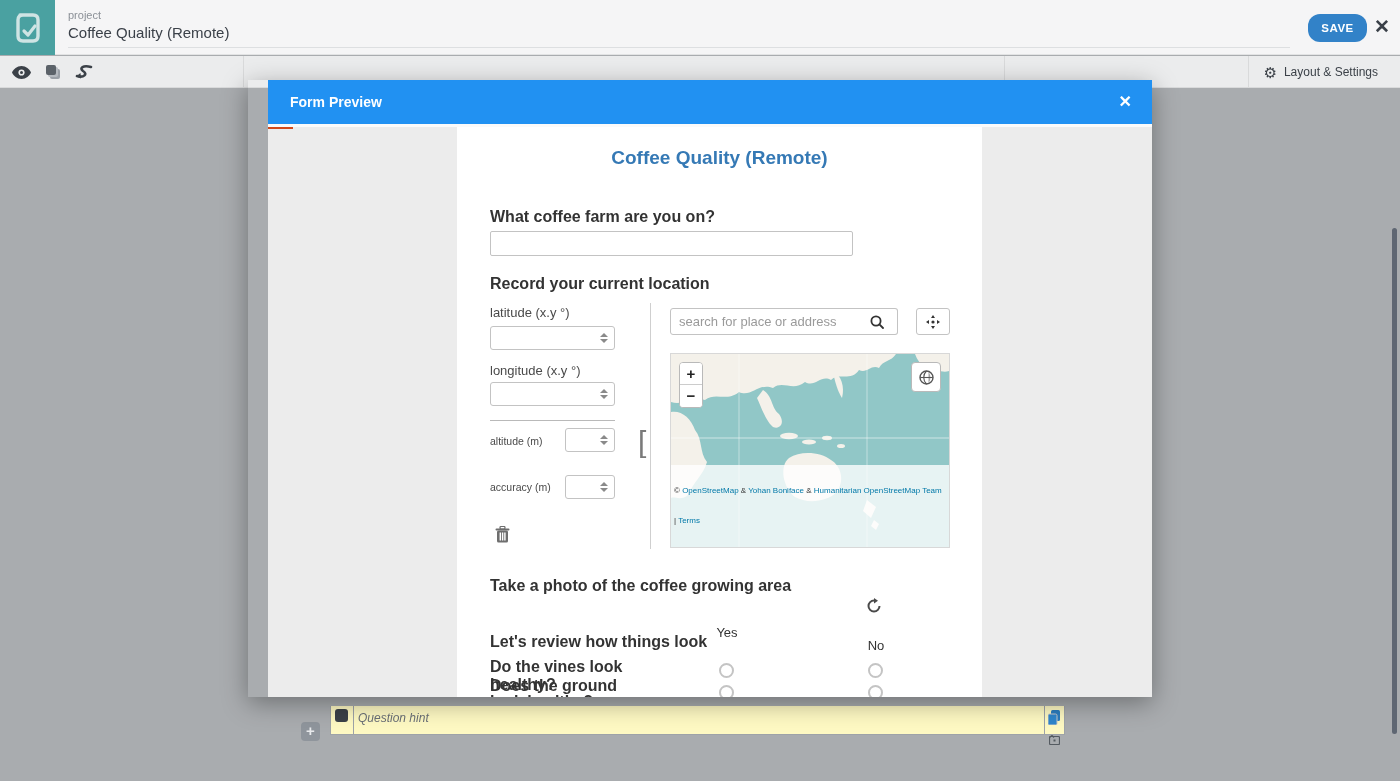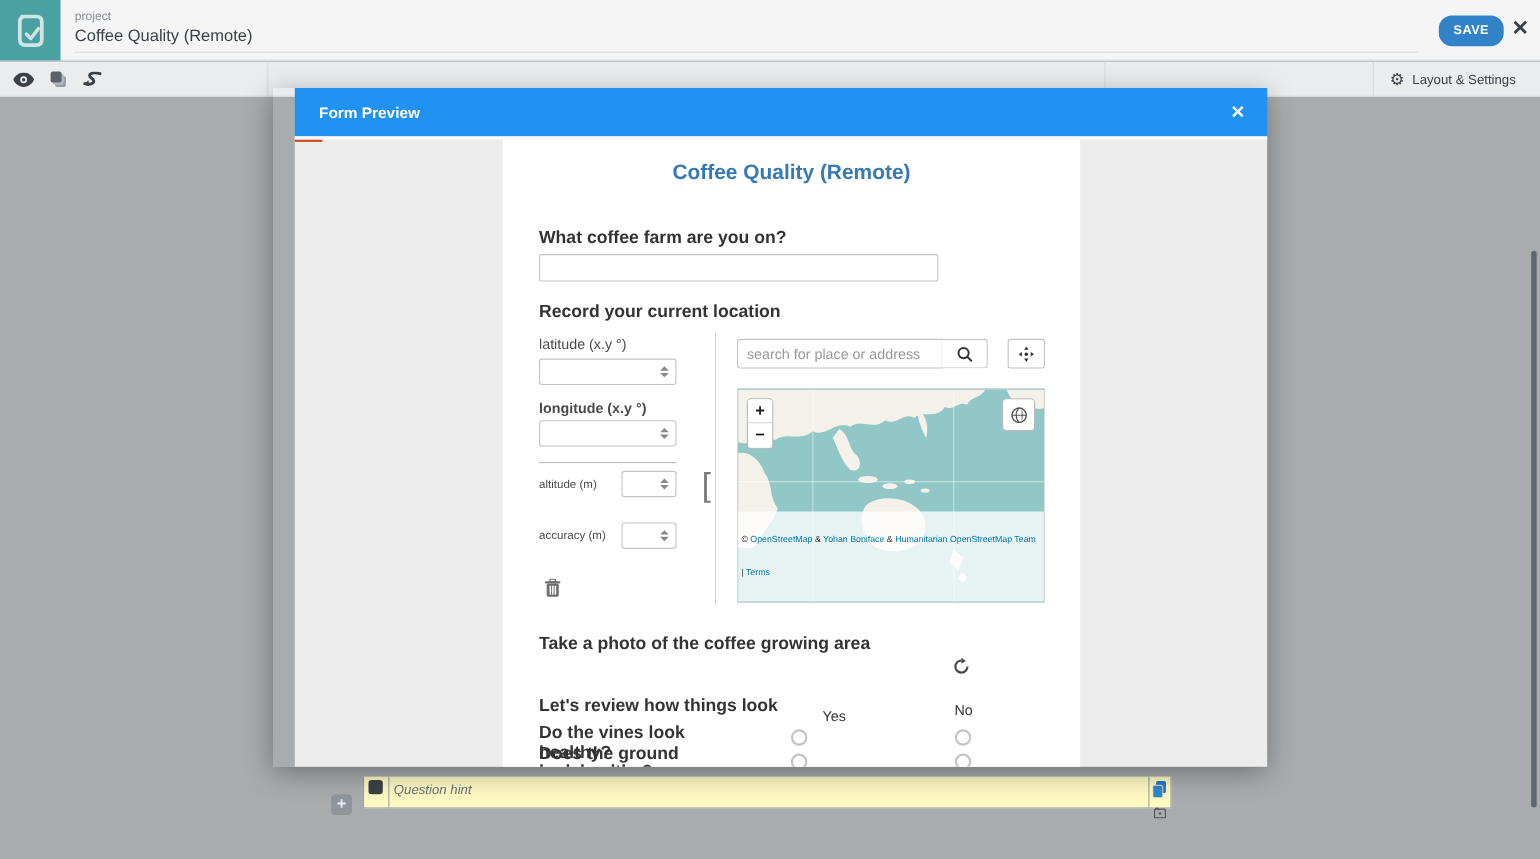--- a/index.html
+++ b/index.html
@@ -194,21 +194,21 @@
 
       <div class="geo-label" style="left:222px; top:178px;">latitude (x.y °)</div>
       <div class="num-wrap" style="left:222px; top:199px; width:125px; height:24px;">
         <input type="text" style="">
         <span class="spinner">
             <span class="spin-up"></span>
             <span class="spin-dn"></span>
           </span>
       </div>
 
-      <div class="geo-label" style="left:222px; top:236px;font-weight:bold;">longitude (x.y °)</div>
+      <div class="geo-label" style="left:222px; top:236px;">longitude (x.y °)</div>
       <div class="num-wrap" style="left:222px; top:255px; width:125px; height:24px;">
         <input type="text" style="">
         <span class="spinner">
             <span class="spin-up"></span>
             <span class="spin-dn"></span>
           </span>
       </div>
 
       <div class="geo-divider" style="left:222px; top:293px; width:125px;"></div>
 
@@ -302,21 +302,21 @@
       <span class="refresh-wrap" style="left:598px; top:471px;">
         <svg width="16" height="16" viewBox="0 0 16 16">
           <path d="M13.5 8 A 5.5 5.5 0 1 1 8 2.5" fill="none" stroke="#4a4a4a" stroke-width="2"></path>
           <path d="M8 0 L12 2.8 L8 5.4 Z" fill="#4a4a4a"></path>
           <path d="M2.5 8 A 5.5 5.5 0 0 1 8 2.5" fill="none" stroke="#4a4a4a" stroke-width="2" opacity="0"></path>
           <path d="M8 16 L4 13.2 L8 10.6 Z" fill="#4a4a4a" opacity="0"></path>
         </svg>
       </span>
 
       <div class="q-label" style="left:222px; top:506px;">Let's review how things look</div>
-      <div class="yesno" style="left:417px; top:516px;text-align:right;">Yes</div>
+      <div class="yesno" style="left:417px; top:498px;">Yes</div>
       <div class="yesno" style="left:566px; top:511px;">No</div>
 
       <div class="q-label" style="left:222px; top:531px; width:190px;">Do the vines look healthy?</div>
       <div class="radio" style="left:451px; top:536px;"></div>
       <div class="radio" style="left:600px; top:536px;"></div>
 
       <div class="q-label" style="left:222px; top:551px; width:160px; line-height:16px;">Does the ground look healthy?</div>
       <div class="radio" style="left:451px; top:558px;"></div>
       <div class="radio" style="left:600px; top:558px;"></div>
     </div>

